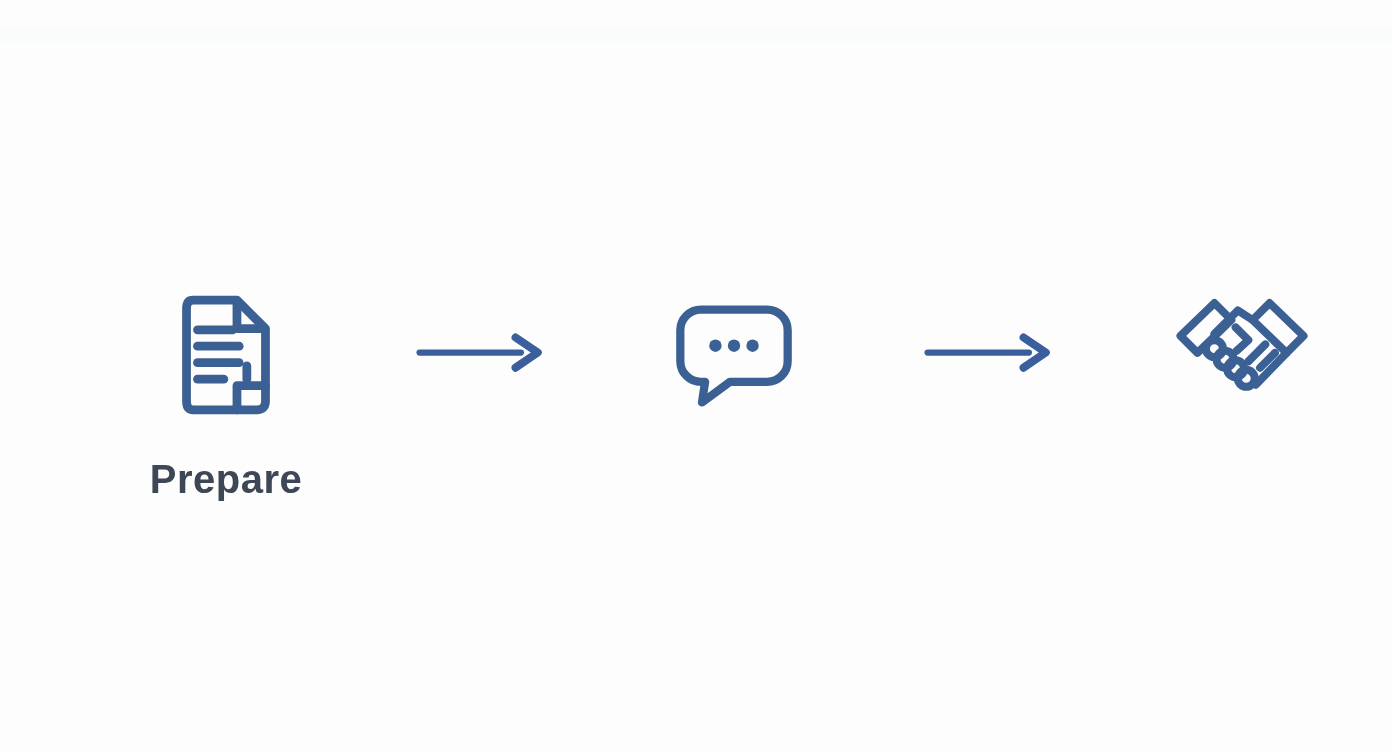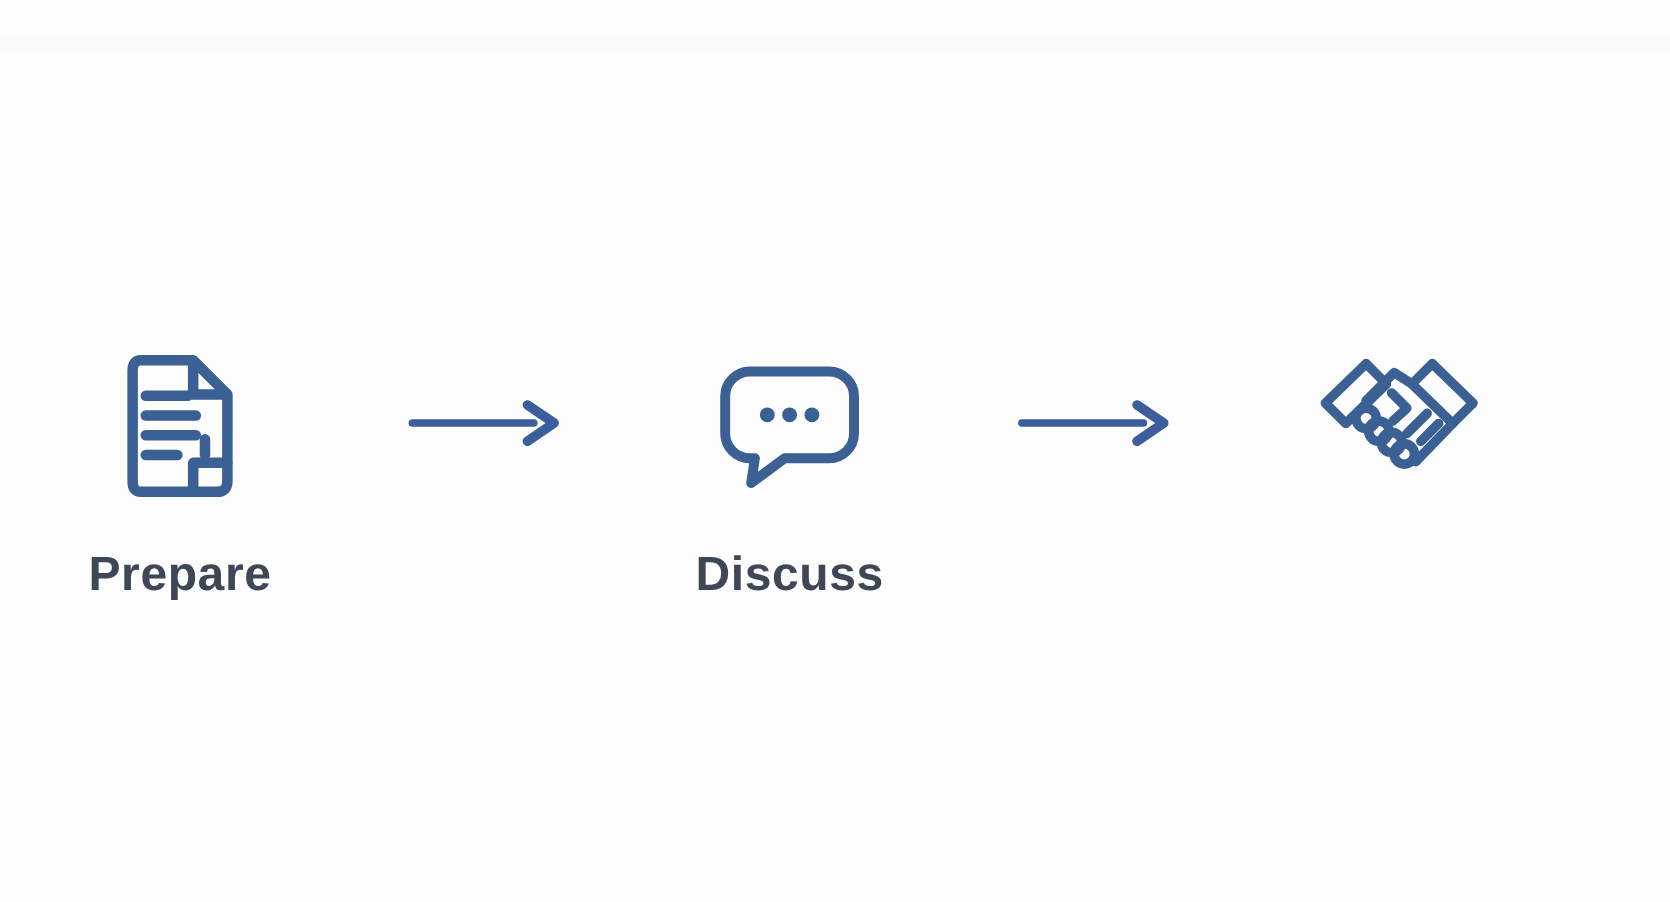--- a/index.html
+++ b/index.html
@@ -17,21 +17,21 @@
   }
   .top-band {
     position: absolute; top: 28px; left: 0; width: 100%; height: 14px;
     background: #fafcfc;
   }
   .flow-row {
     position: absolute;
     top: 285px;
     left: 0; right: 0;
     display: flex;
-    justify-content: flex-start;
+    justify-content: flex-end;
     align-items: flex-start;
     gap: 40px;
   }
   .step {
     width: 300px;
     display: flex;
     flex-direction: column;
     align-items: center;
   }
   .icon-box {
@@ -96,21 +96,20 @@
     <div class="icon-box">
       <svg width="128" height="108" viewBox="0 0 124 104" fill="none" stroke="currentColor" stroke-width="8" stroke-linecap="round" stroke-linejoin="round">
 
         <path d="M30 8 H94 A20 20 0 0 1 114 28 V58 A20 20 0 0 1 94 78 H58 L31 98 L34 78 H30 A20 20 0 0 1 10 58 V28 A20 20 0 0 1 30 8 Z"></path>
 
         <circle cx="44" cy="43" r="6" fill="currentColor" stroke="none"></circle>
         <circle cx="62" cy="43" r="6" fill="currentColor" stroke="none"></circle>
         <circle cx="80" cy="43" r="6" fill="currentColor" stroke="none"></circle>
       </svg>
     </div>
-    <div class="step-label">Discuss</div>
   </div>
 
   <div class="arrow-box">
     <svg viewBox="0 0 144 44" fill="none" stroke="currentColor">
       <line x1="4" y1="22" x2="118" y2="22" stroke-width="7" stroke-linecap="round"></line>
       <path d="M112 5 L137 22 L112 39" stroke-width="9" stroke-linecap="round" stroke-linejoin="round"></path>
     </svg>
   </div>
 
   <div class="step">

